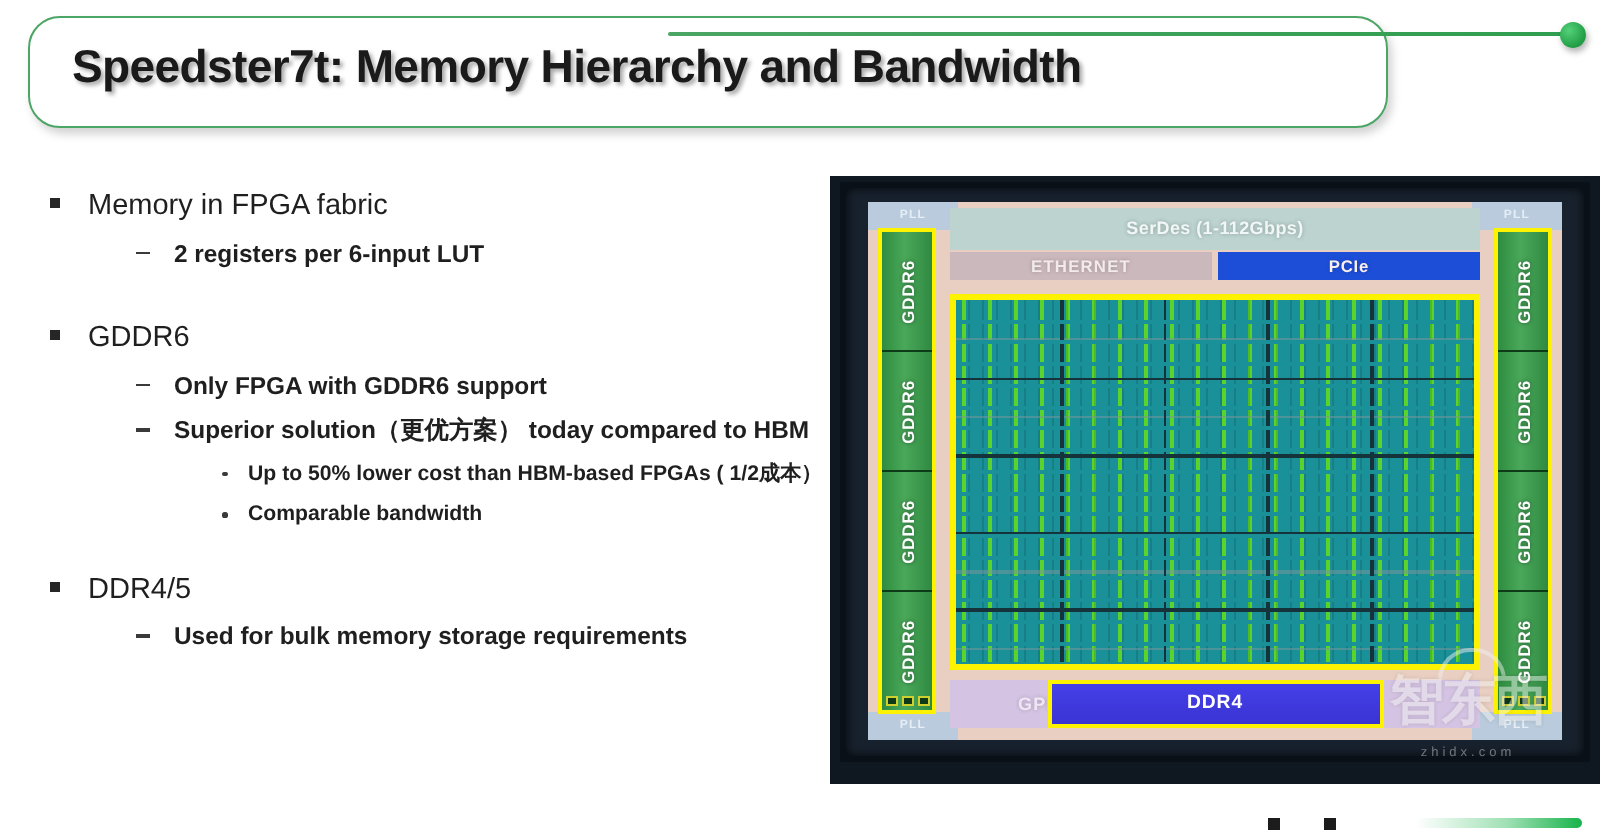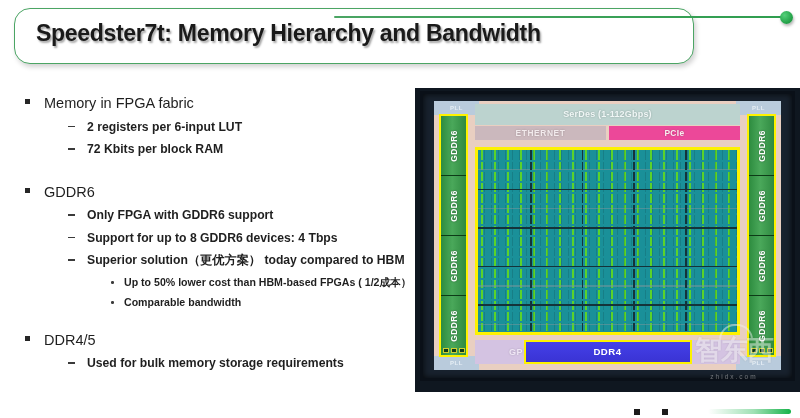--- a/index.html
+++ b/index.html
@@ -256,21 +256,21 @@
     color: #f2eaec;
     font-size: 8.4px;
     font-weight: bold;
     text-align: center;
     line-height: 14px;
     letter-spacing: 0.6px;
     text-shadow: 0 0 2px rgba(0,0,0,0.22);
   }
   #pcie-bar {
     flex: 1 1 0;
-    background: #ec4899;
+    background: #1d4ed8;
     color: #f7eeee;
     font-size: 8.4px;
     font-weight: bold;
     text-align: center;
     line-height: 14px;
     letter-spacing: 0.4px;
     text-shadow: 0 0 2px rgba(0,0,0,0.22);
   }
 
   
@@ -426,40 +426,32 @@
   <ul class="lvl">
 
     <li class="lv1">
       <span class="mk"></span>
       <span>Memory in FPGA fabric</span>
       <ul class="lvl sub2">
         <li class="lv2">
           <span class="mk"></span>
           <span>2 registers per 6-input LUT</span>
         </li>
-        <li class="lv2">
-          <span class="mk"></span>
-          <span>72 Kbits per block RAM</span>
-        </li>
       </ul>
     </li>
 
     <li class="grp-gap"></li>
 
     <li class="lv1">
       <span class="mk"></span>
       <span>GDDR6</span>
       <ul class="lvl sub2">
         <li class="lv2">
           <span class="mk"></span>
           <span>Only FPGA with GDDR6 support</span>
-        </li>
-        <li class="lv2">
-          <span class="mk"></span>
-          <span>Support for up to 8 GDDR6 devices: 4 Tbps</span>
         </li>
         <li class="lv2">
           <span class="mk"></span>
           <span>Superior solution（更优方案） today compared to HBM</span>
           <ul class="lvl sub3">
             <li class="lv3">
               <span class="mk"></span>
               <span>Up to 50% lower cost than HBM-based FPGAs ( 1/2成本）</span>
             </li>
             <li class="lv3">

